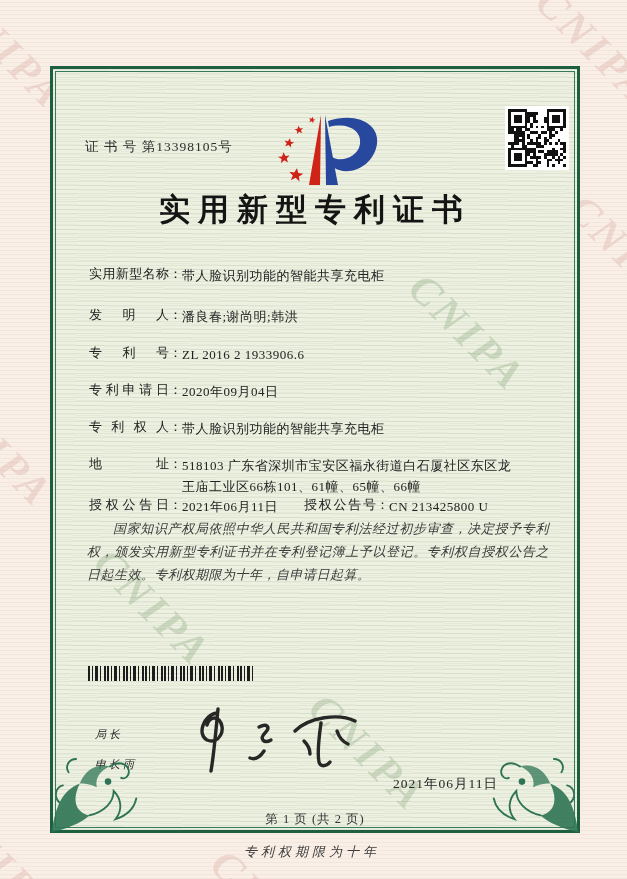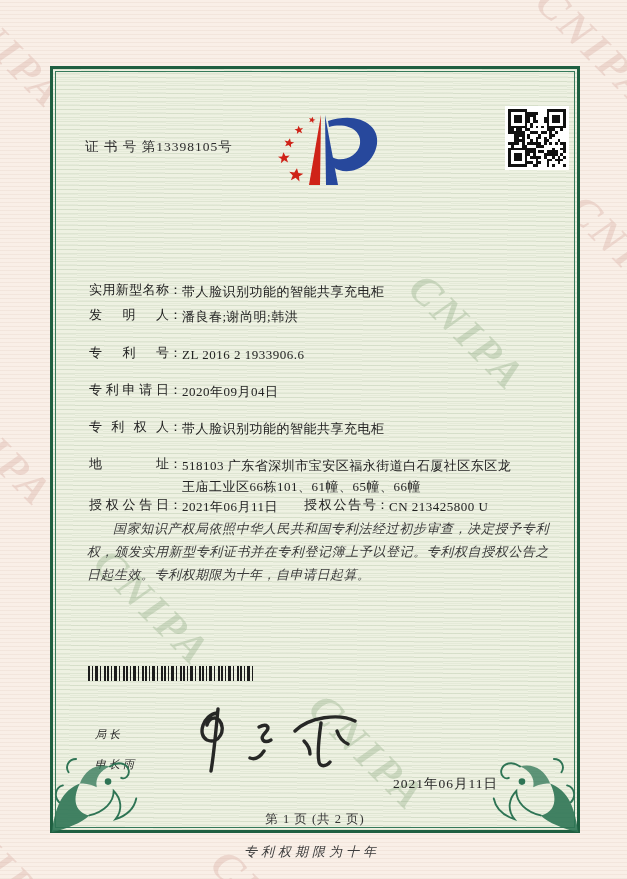--- a/index.html
+++ b/index.html
@@ -248,23 +248,24 @@
         <rect x="14" y="19" width="1" height="1"></rect>
         <rect x="18" y="19" width="1" height="1"></rect>
         <rect x="9" y="20" width="1" height="1"></rect>
         <rect x="10" y="20" width="1" height="1"></rect>
         <rect x="14" y="20" width="1" height="1"></rect>
         <rect x="16" y="20" width="1" height="1"></rect>
         <rect x="20" y="20" width="1" height="1"></rect>
       </g>
     </svg>
 
+  <div class="title">实用新型专利证书</div>
 
   <div class="fields">
-    <div class="frow" style="top:16px;">
+    <div class="frow" style="top:0;">
       <span class="lbl">实用新型名称</span><span class="colon">：</span><span class="val">带人脸识别功能的智能共享充电柜</span>
     </div>
     <div class="frow" style="top:41px;">
       <span class="lbl">发明人</span><span class="colon">：</span><span class="val">潘良春;谢尚明;韩洪</span>
     </div>
     <div class="frow" style="top:79px;">
       <span class="lbl">专利号</span><span class="colon">：</span><span class="val">ZL 2016 2 1933906.6</span>
     </div>
     <div class="frow" style="top:116px;">
       <span class="lbl">专利申请日</span><span class="colon">：</span><span class="val">2020年09月04日</span>

